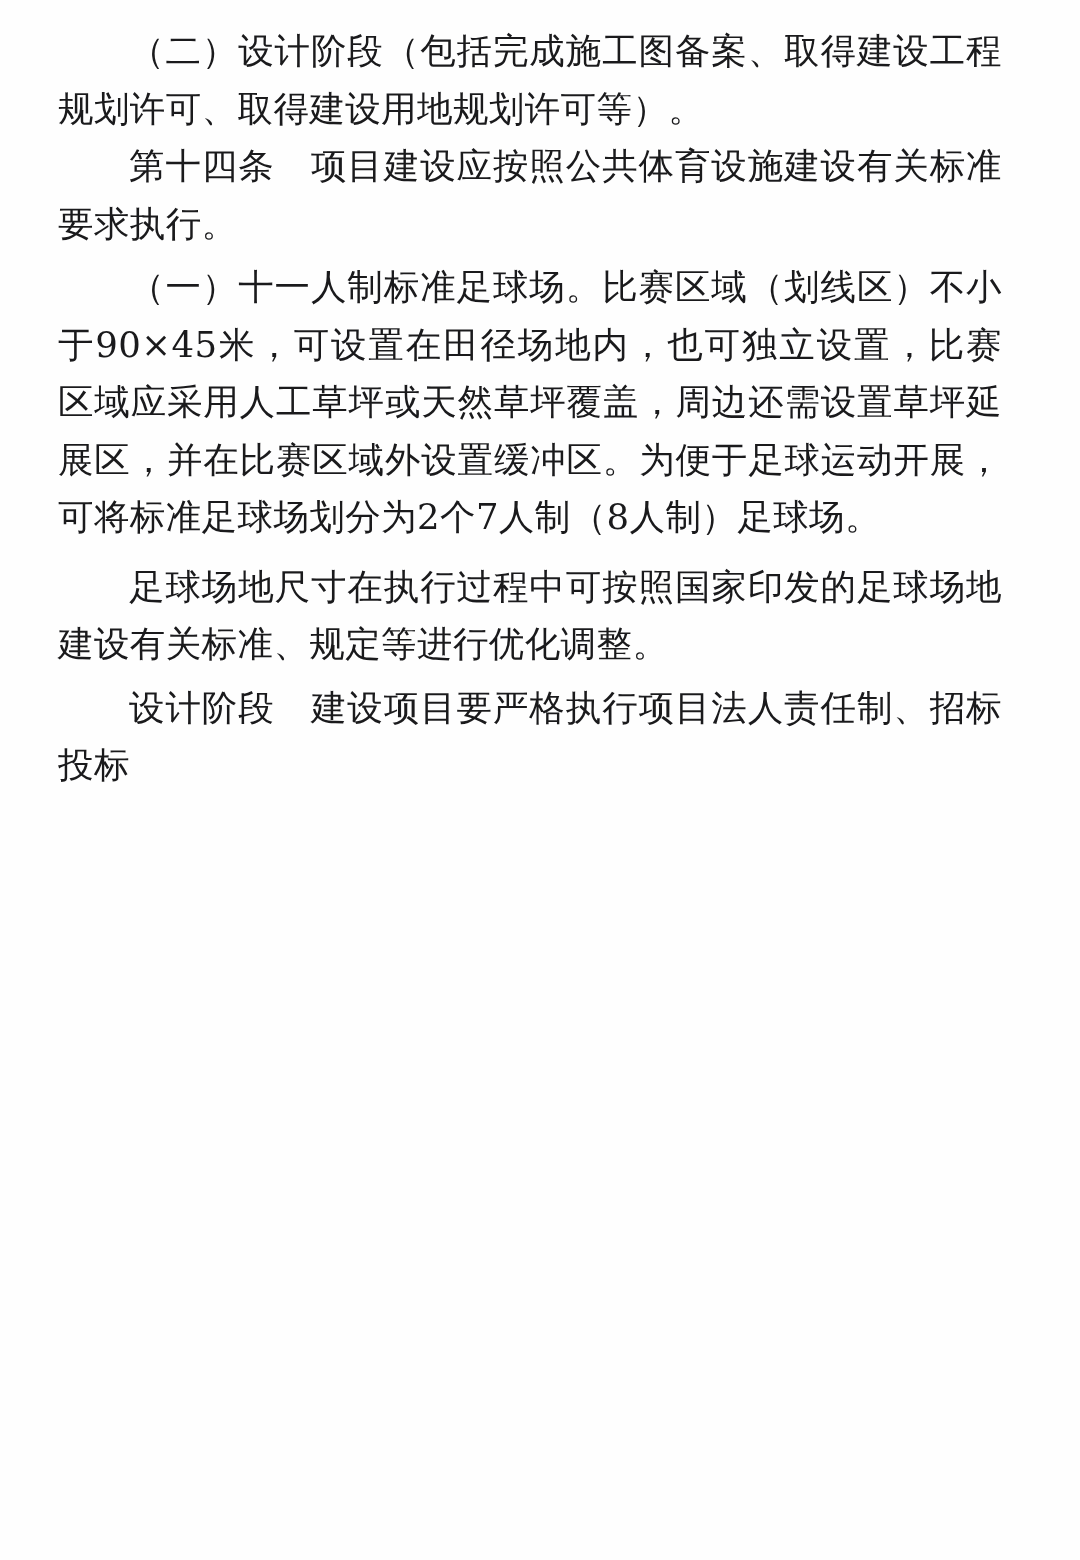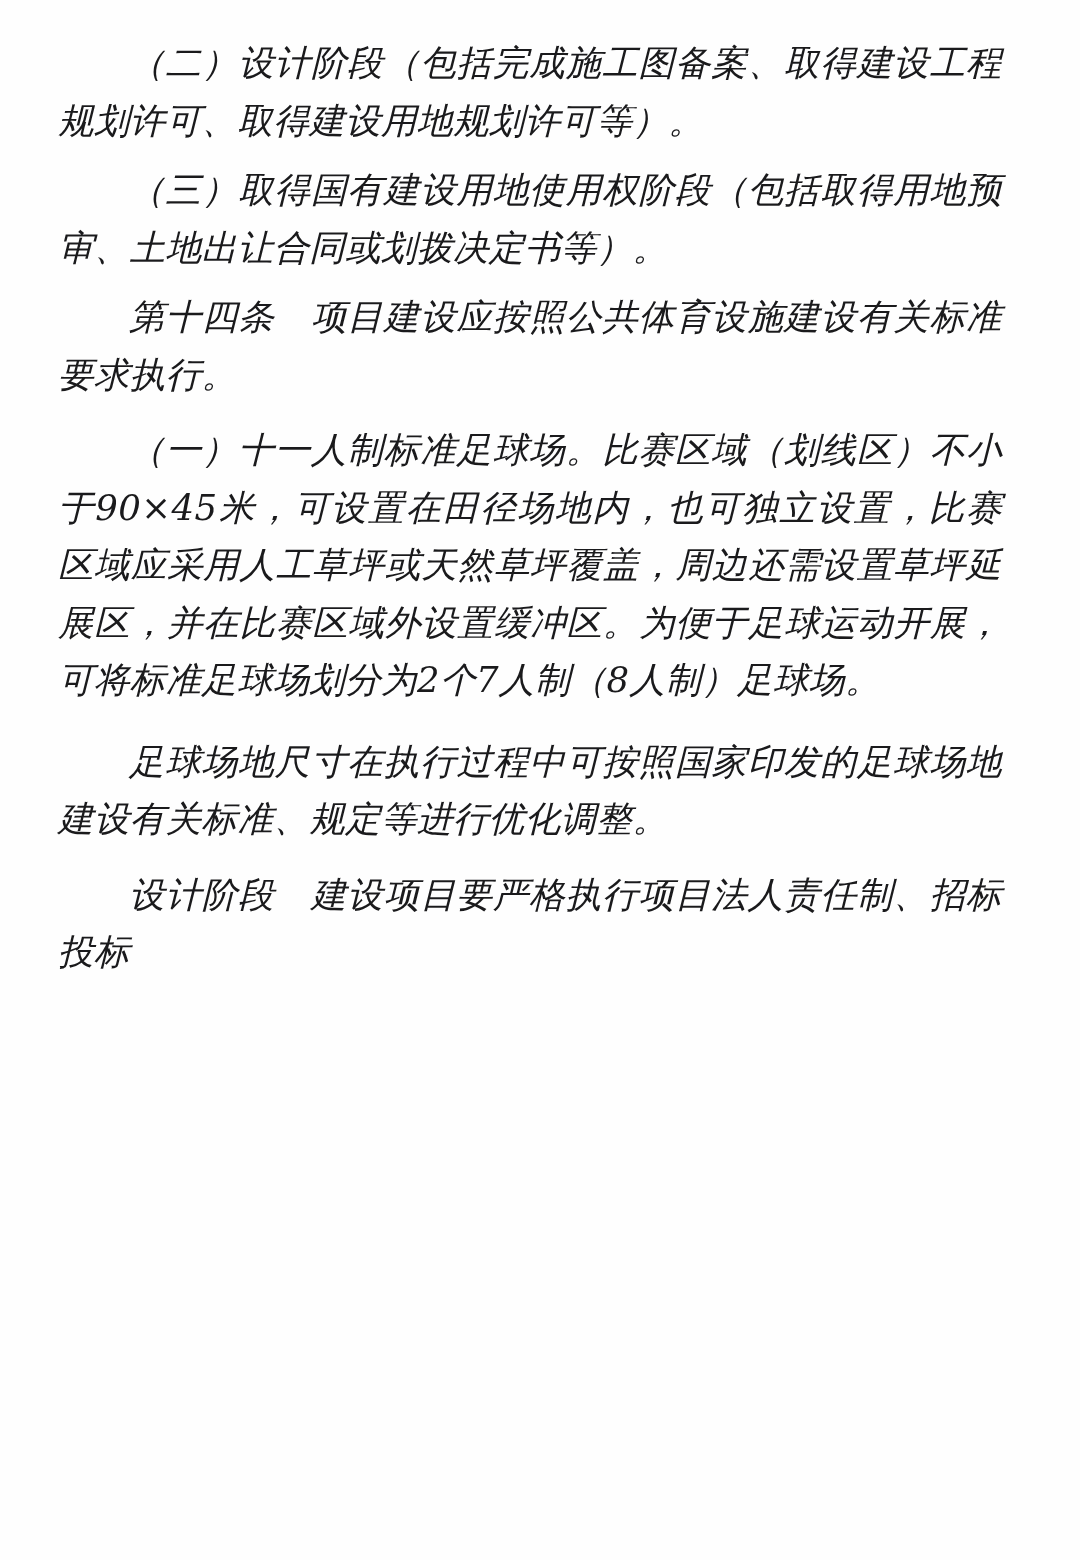--- a/index.html
+++ b/index.html
@@ -19,29 +19,28 @@
     width: 1080px;
     height: 1560px;
     box-sizing: border-box;
     padding: 22px 78px 0 58px;
     background: #fefefe;
   }
   .doc-body {
     display: block;
   }
   p.para {
-    margin: 12px 0 0 0;
+    margin: 0 0 0 0;
     font-size: 35.5px;
     line-height: 1.62;
     text-align: justify;
     text-justify: inter-ideograph;
     letter-spacing: 0.4px;
     text-indent: 2em;
     color: #1a1a1c;
-    font-style: italic;
   }
   p.heading {
     margin: 14px 0 6px 0;
     font-size: 35.5px;
     line-height: 1.6;
     text-align: center;
     text-indent: 0;
     font-weight: bold;
     font-family: "DejaVu Sans", "Liberation Sans", sans-serif;
     letter-spacing: 1px;
@@ -49,21 +48,20 @@
   .spacer-sm { height: 6px; }
 </style>
 </head>
 <body>
 
 <div class="page">
   <div class="doc-body">
 
     <p class="para">（二）设计阶段（包括完成施工图备案、取得建设工程规划许可、取得建设用地规划许可等）。</p>
 
-    <p class="para">（三）取得国有建设用地使用权阶段（包括取得用地预审、土地出让合同或划拨决定书等）。</p>
 
 
 
 
     <p class="para">第十四条　项目建设应按照公共体育设施建设有关标准要求执行。</p>
 
     <div class="spacer-sm"></div>
 
     <p class="para">（一）十一人制标准足球场。比赛区域（划线区）不小于90×45米，可设置在田径场地内，也可独立设置，比赛区域应采用人工草坪或天然草坪覆盖，周边还需设置草坪延展区，并在比赛区域外设置缓冲区。为便于足球运动开展，可将标准足球场划分为2个7人制（8人制）足球场。</p>
 

